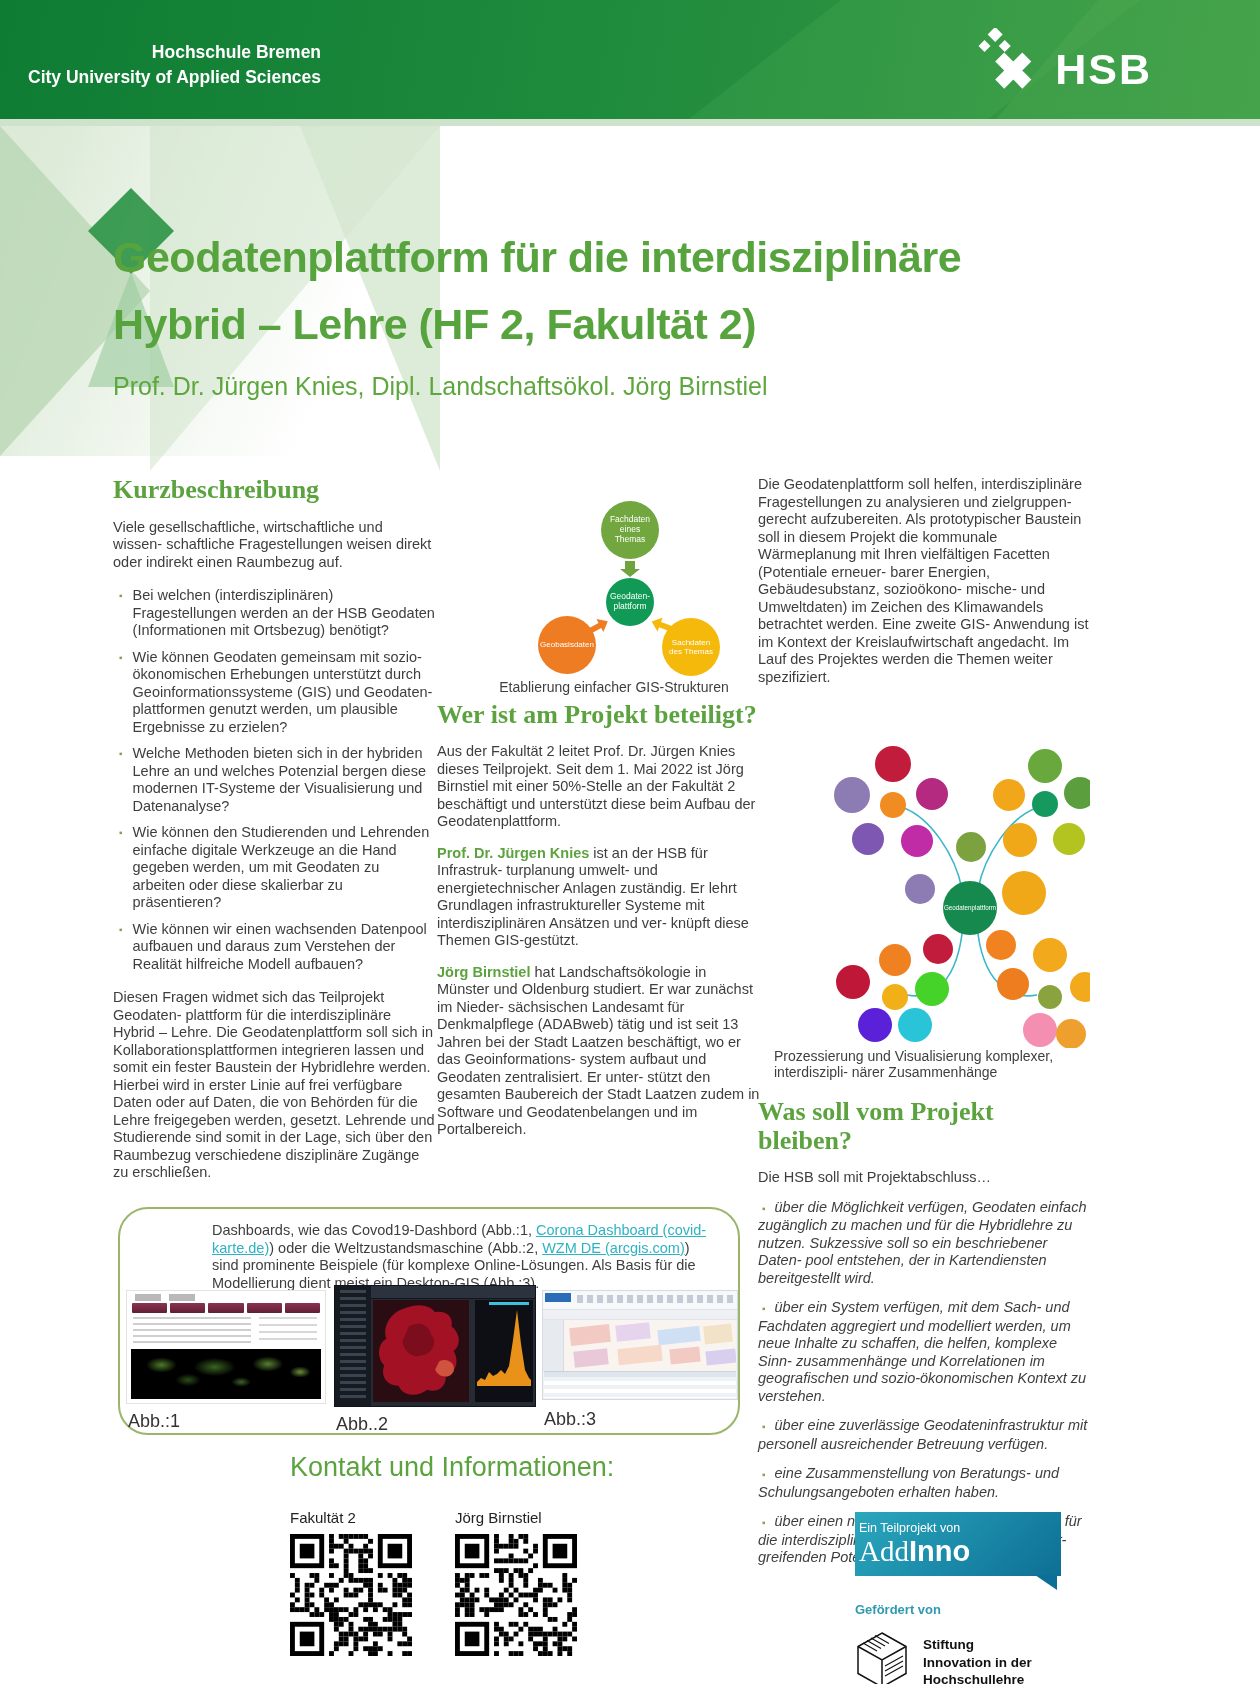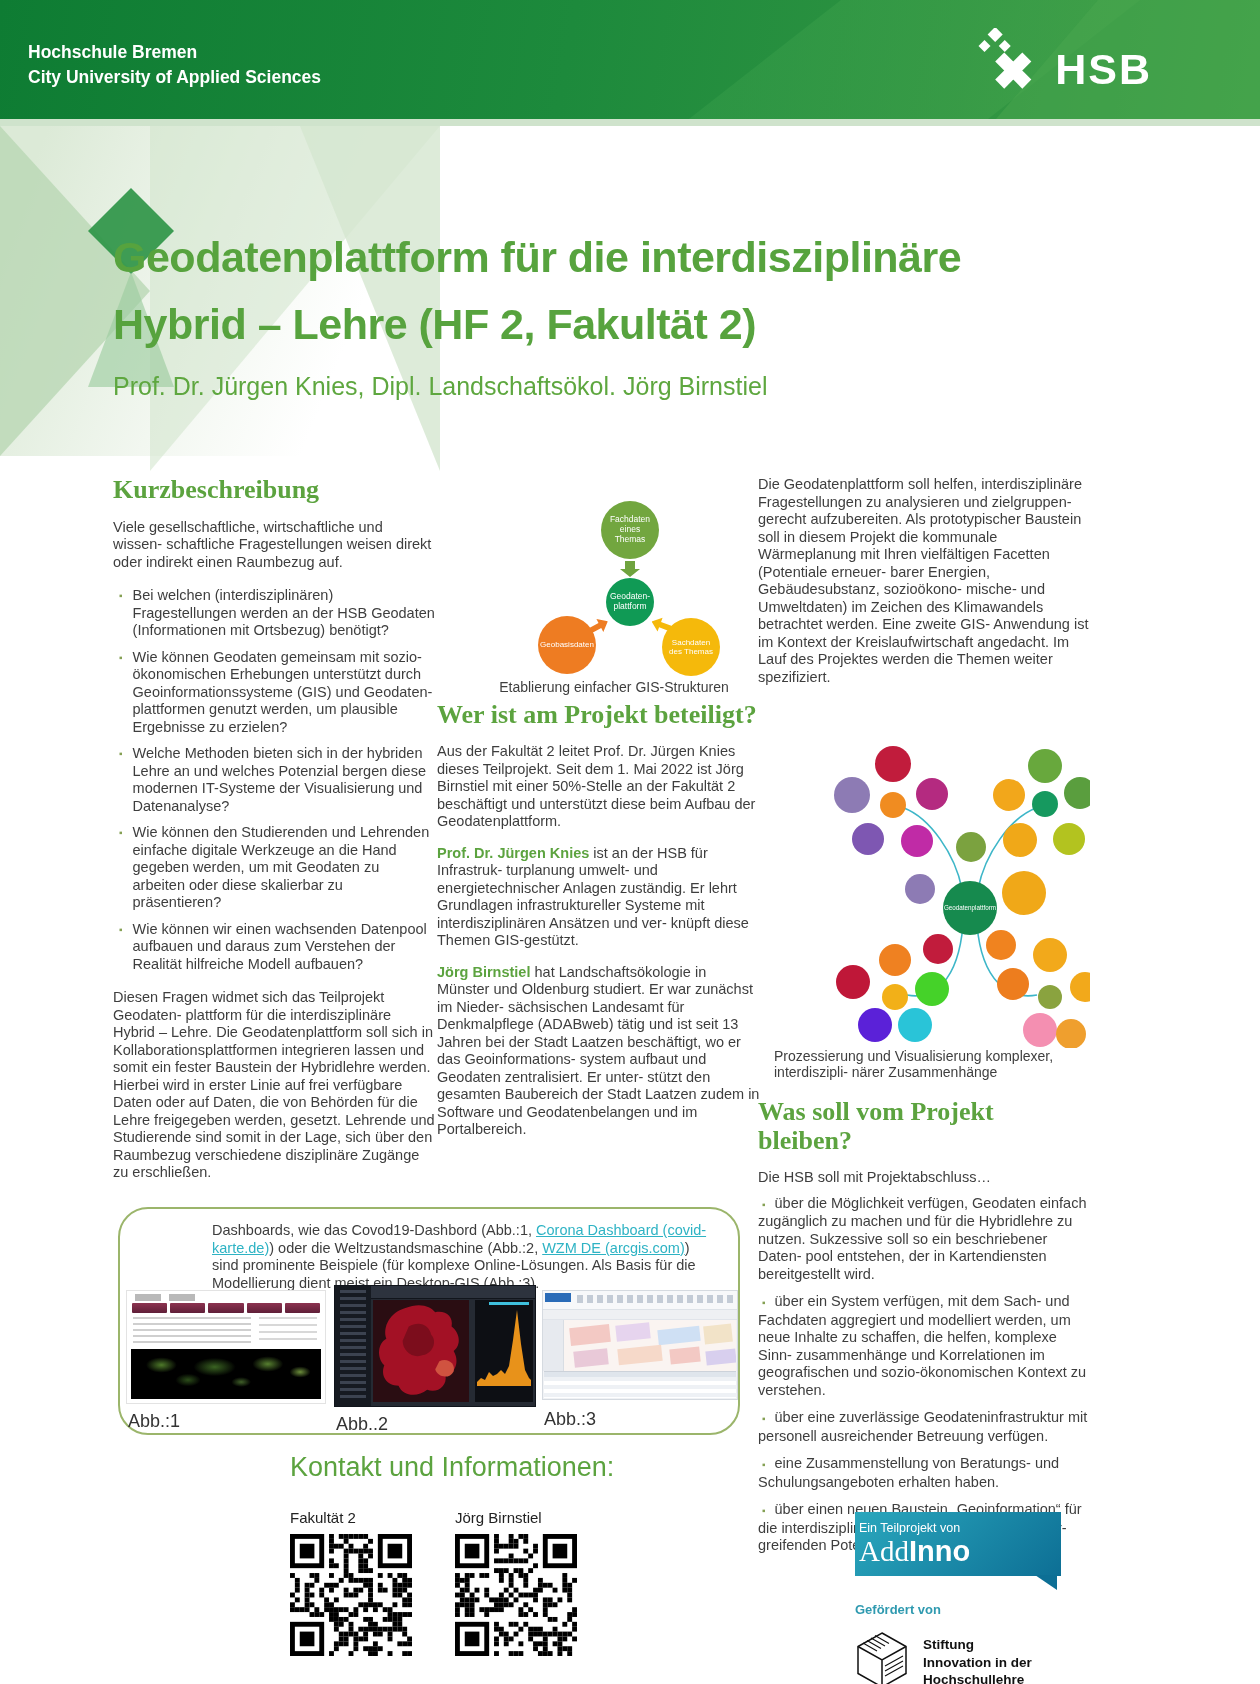--- a/index.html
+++ b/index.html
@@ -6,21 +6,21 @@
   .poster{position:relative;width:1260px;height:1684px;background:#fff;margin:0 auto;
           font-family:"Liberation Sans",sans-serif;color:#3e3e3e;overflow:hidden;}
   
   .header{position:absolute;left:0;top:0;width:1260px;height:126px;
           background:linear-gradient(100deg,#0e7c33,#1d8a3c 45%,#2e9341 75%,#3fa047);}
   .hp1{position:absolute;right:120px;top:0;width:460px;height:126px;background:linear-gradient(100deg,#2f9846,#45a34b);
        clip-path:polygon(35% 0,100% 0,65% 100%,0 100%);opacity:.65;}
   .hp2{position:absolute;right:0;top:0;width:270px;height:126px;background:#49a64e;
        clip-path:polygon(40% 0,100% 0,100% 100%,0 100%);opacity:.55;}
   .hdr-strip{position:absolute;left:0;top:119px;width:1260px;height:7px;background:#cfe3cc;}
-  .inst{position:absolute;left:28px;top:40px;color:#fff;font-size:17.5px;font-weight:bold;line-height:1.4;}
+  .inst{position:absolute;left:28px;top:40px;color:#fff;font-size:17.5px;font-weight:bold;line-height:1.4;text-align:right;}
   .logo{position:absolute;right:108px;top:28px;display:flex;align-items:flex-end;}
   .logo-icon{width:64px;height:66px;margin-right:14px;}
   .logo-text{color:#fff;font-size:43px;font-weight:bold;letter-spacing:2px;}
   
   .t1{position:absolute;left:0;top:126px;width:470px;height:330px;
       background:linear-gradient(112deg,#dcead7 8%,#f2f7f0 45%,#fff 72%);}
   .t5{position:absolute;left:150px;top:126px;width:290px;height:345px;background:#cfe4cb;
       clip-path:polygon(0 0,100% 0,0 100%);opacity:.55;}
   .t7{position:absolute;left:300px;top:126px;width:140px;height:345px;background:#d4e6d0;
       clip-path:polygon(0 0,100% 0,100% 100%);opacity:.8;}
@@ -38,21 +38,21 @@
   .col{position:absolute;font-size:14.5px;line-height:17.5px;color:#3e3e3e;}
   #col-left{left:113px;top:476px;width:322px;}
   #col-mid{left:437px;top:455px;width:324px;}
   #col-right{left:758px;top:476px;width:332px;}
   h2.section{color:#5ca33f;font-size:26px;font-weight:bold;margin:0 0 14px;line-height:1.1;font-family:Liberation Serif, serif;}
   .col p{margin:0 0 14px;}
   ul.sq{list-style:none;margin:16px 0 0;padding:0;}
   ul.sq li{display:flex;margin:0 0 9px;}
   ul.sq .mk{color:#85a054;font-size:10px;line-height:17.5px;margin:0 10px 0 6px;flex:0 0 auto;}
   ul.sq .tx{flex:1;}
-  .inline-li{margin:0 0 10px;}
+  .inline-li{margin:12px 0 10px;font-style:italic;}
   .inline-li .mk{color:#85a054;font-size:10px;margin:0 9px 0 4px;}
   .gname{color:#5ca33f;font-weight:bold;}
   
   .gis-diagram{position:relative;height:224px;}
   .gc{position:absolute;border-radius:50%;color:#fff;display:flex;align-items:center;justify-content:center;
       text-align:center;font-size:8.5px;line-height:1.15;padding:4px;box-sizing:border-box;}
   .gc-top{left:164px;top:46px;width:58px;height:58px;background:#72a63f;}
   .gc-mid{left:169px;top:123px;width:48px;height:48px;background:#109a55;}
   .gc-bl{left:101px;top:161px;width:58px;height:58px;background:#ee7c22;font-size:8px;}
   .gc-br{left:225px;top:163px;width:58px;height:58px;background:#f5b90b;font-size:8px;}

